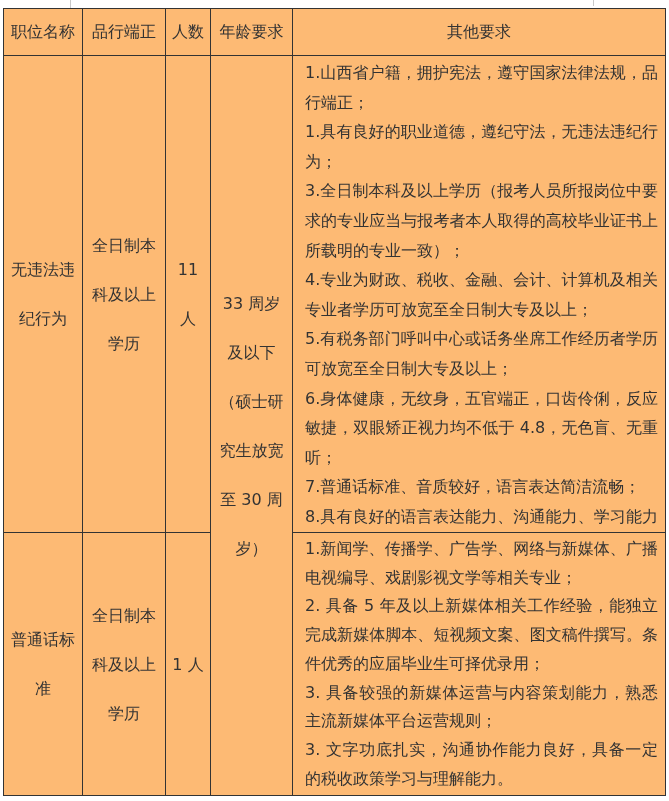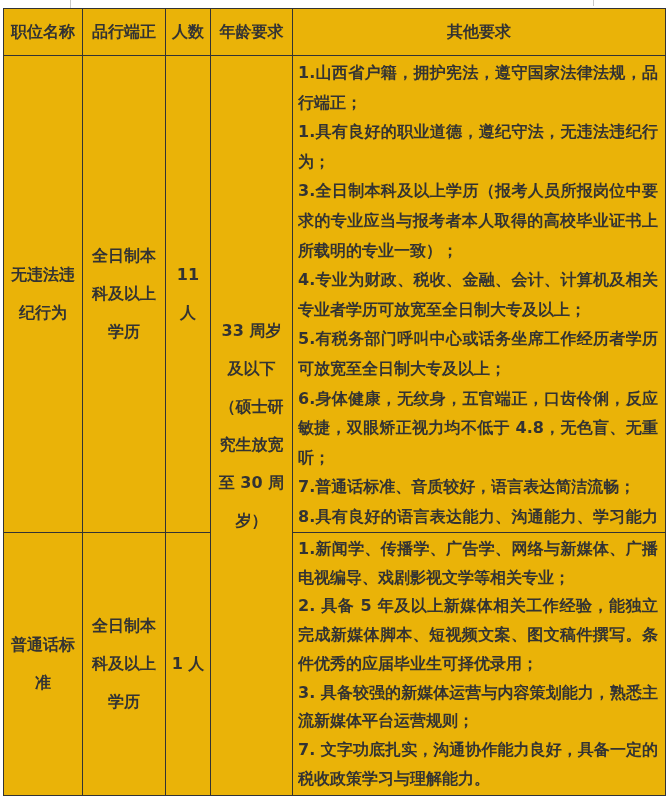--- a/index.html
+++ b/index.html
@@ -23,36 +23,36 @@
 
   table.job-table {
     position: absolute; left: 3px; top: 8px;
     width: 662px;
     border-collapse: collapse;
     table-layout: fixed;
   }
   .job-table th, .job-table td {
     border: 1px solid #333333;
     font-size: 16px;
-    font-weight: bold;
-    background: #eab308;
+    font-weight: normal;
+    background: #fdba74;
   }
   tr.header-row { height: 47px; }
   .job-table th { text-align: center; vertical-align: middle; }
 
   tr.row1 { height: 477px; }
   tr.row2 { height: 263px; }
 
   td.c-center {
     text-align: center;
     vertical-align: middle;
-    line-height: 38px;
+    line-height: 49px;
     padding: 0 5px;
   }
-  td.req { vertical-align: top; padding: 2px 7px 0 5px; }
+  td.req { vertical-align: top; padding: 2px 7px 0 12px; }
   .req-inner { overflow: hidden; }
   tr.row1 .req-inner { height: 473px; }
   tr.row2 .req-inner { height: 259px; }
   td.req p {
     font-size: 16px;
     line-height: 29.6px;
     text-align: justify;
     word-break: break-all;
   }
   tr.row2 td.req p { line-height: 28.7px; }
@@ -104,19 +104,19 @@
 
     <tr class="row2">
       <td class="c-center">普通话标准</td>
       <td class="c-center">全日制本科及以上学历</td>
       <td class="c-center">1 人</td>
       <td class="req">
         <div class="req-inner">
           <p>1.新闻学、传播学、广告学、网络与新媒体、广播电视编导、戏剧影视文学等相关专业；</p>
           <p>2. 具备 5 年及以上新媒体相关工作经验，能独立完成新媒体脚本、短视频文案、图文稿件撰写。条件优秀的应届毕业生可择优录用；</p>
           <p>3. 具备较强的新媒体运营与内容策划能力，熟悉主流新媒体平台运营规则；</p>
-          <p>7. 文字功底扎实，沟通协作能力良好，具备一定的税收政策学习与理解能力。</p>
+          <p>3. 文字功底扎实，沟通协作能力良好，具备一定的税收政策学习与理解能力。</p>
         </div>
       </td>
     </tr>
   </tbody>
     </table>
 </div>
 
 </body></html>

